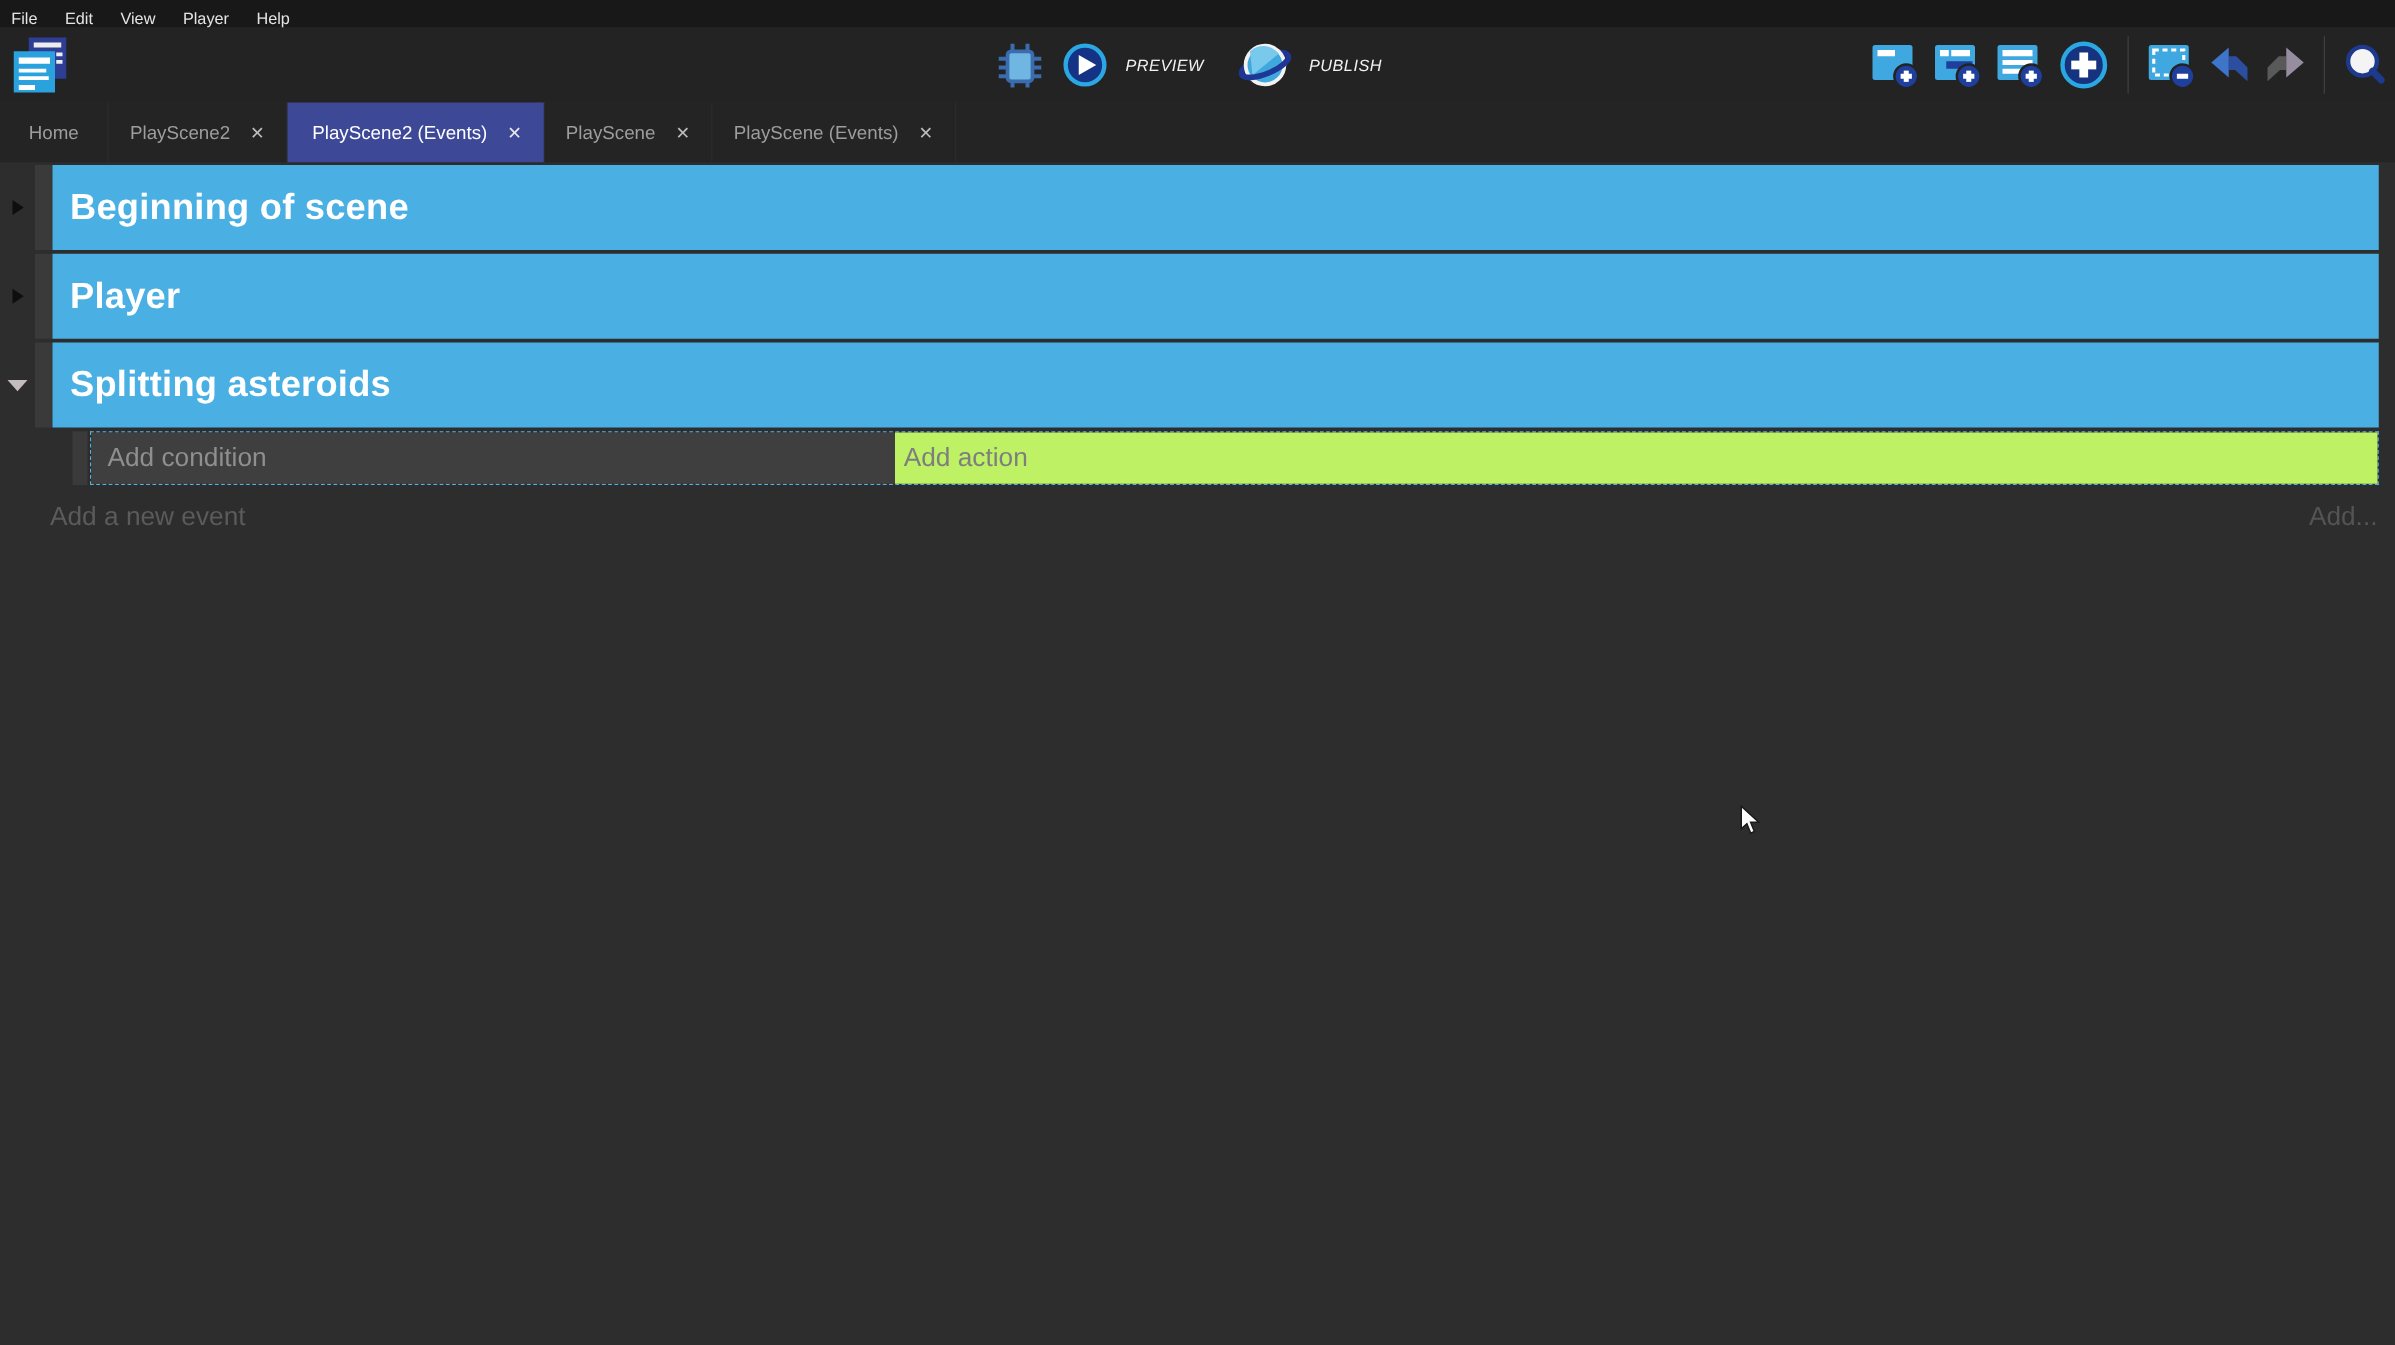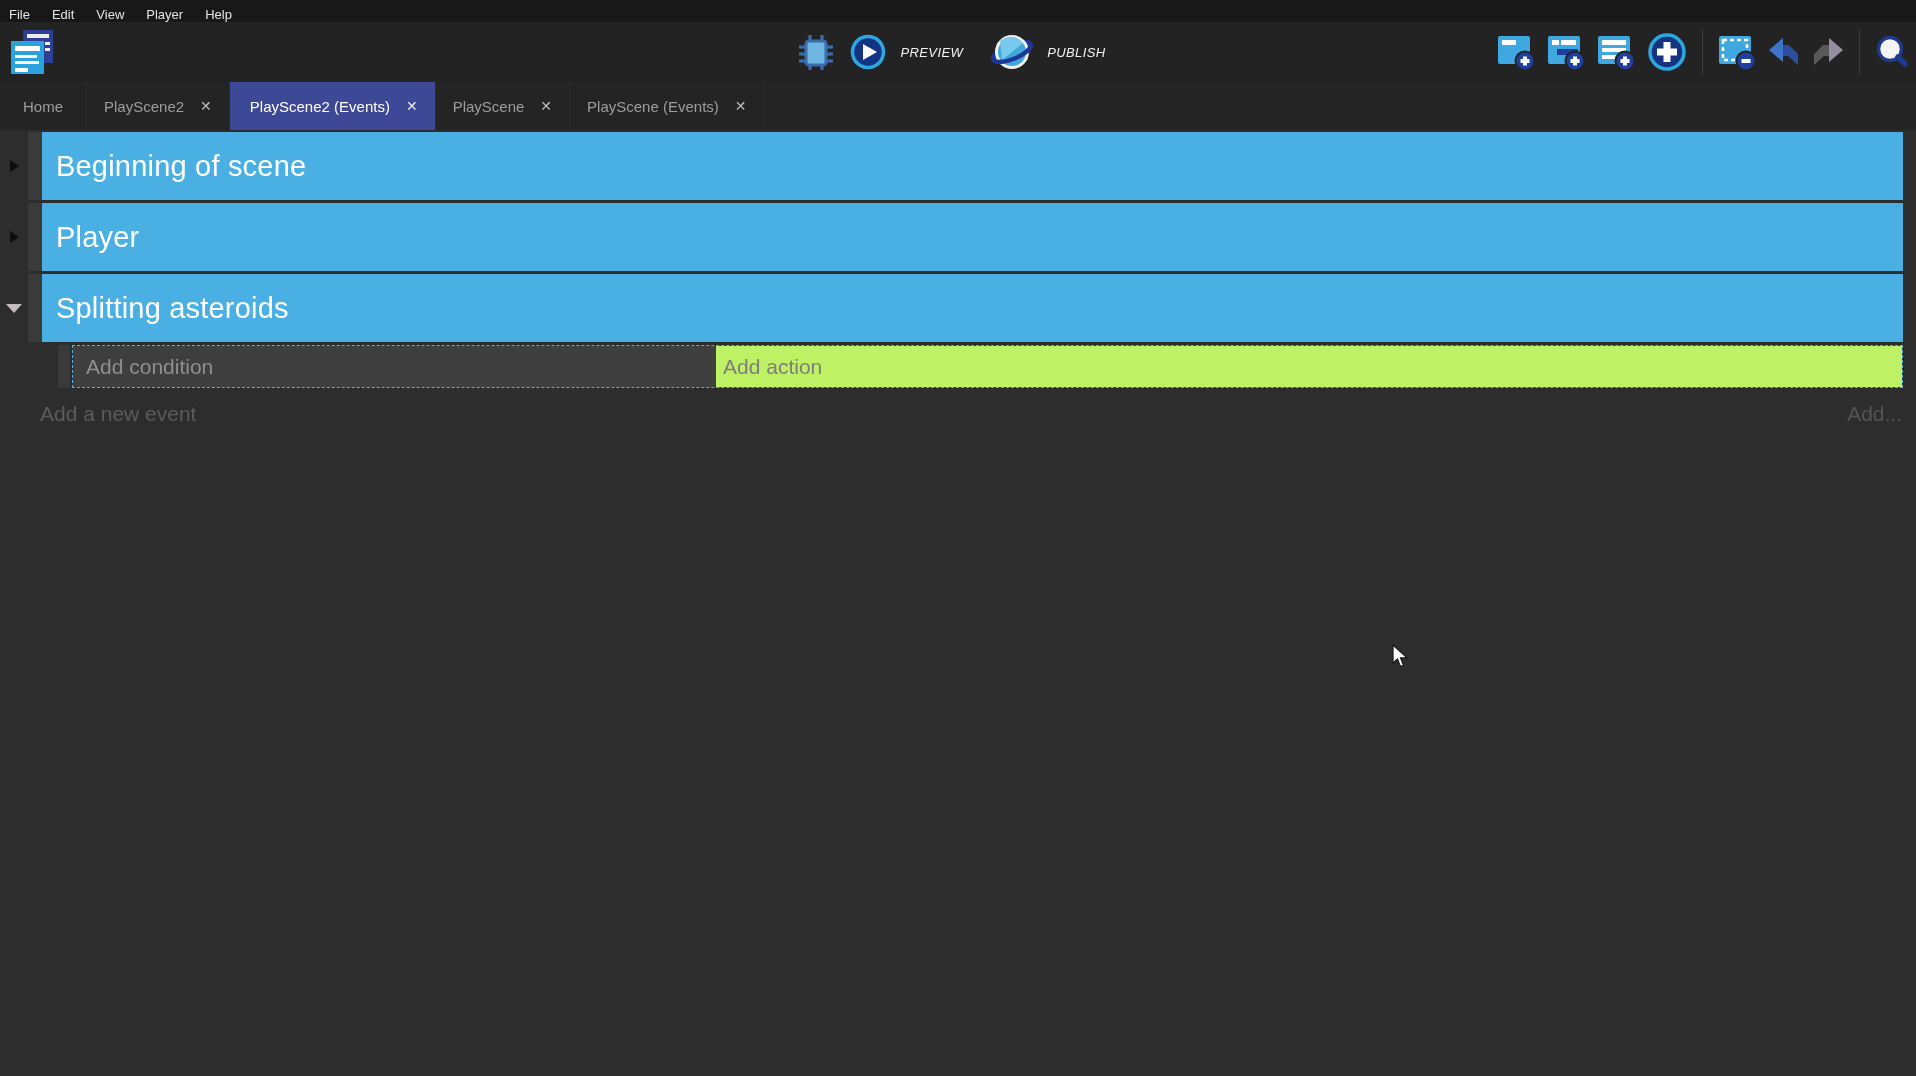--- a/index.html
+++ b/index.html
@@ -64,21 +64,21 @@
   }
   .tri-down {
     width:0; height:0;
     border-left:8px solid transparent; border-right:8px solid transparent;
     border-top:9px solid #c3bdbd;
   }
   .handle { width:14px; background:#3a3a3a; }
   .group-block {
     flex:1; margin-right:13px; background:#4ab0e4; color:#ffffff;
     display:flex; align-items:center; padding-left:14px;
-    font-size:29px; font-weight:400; letter-spacing:.2px;
+    font-size:29px; font-weight:700; letter-spacing:.2px;
   }
 
   
   .subevent-row { position:absolute; top:215px; left:0; right:0; height:43px; display:flex; }
   .sub-spacer { width:58px; }
   .sub-handle { width:12px; background:#3a3a3a; margin-right:2px; }
   .sub-body { flex:1; margin-right:13px; border:1px dashed #55b1e4; display:flex; }
   .conditions-cell {
     width:643px; background:#3f3f3f; color:#8f8f8f;
     font-size:21px; display:flex; align-items:center; padding-left:13px;

